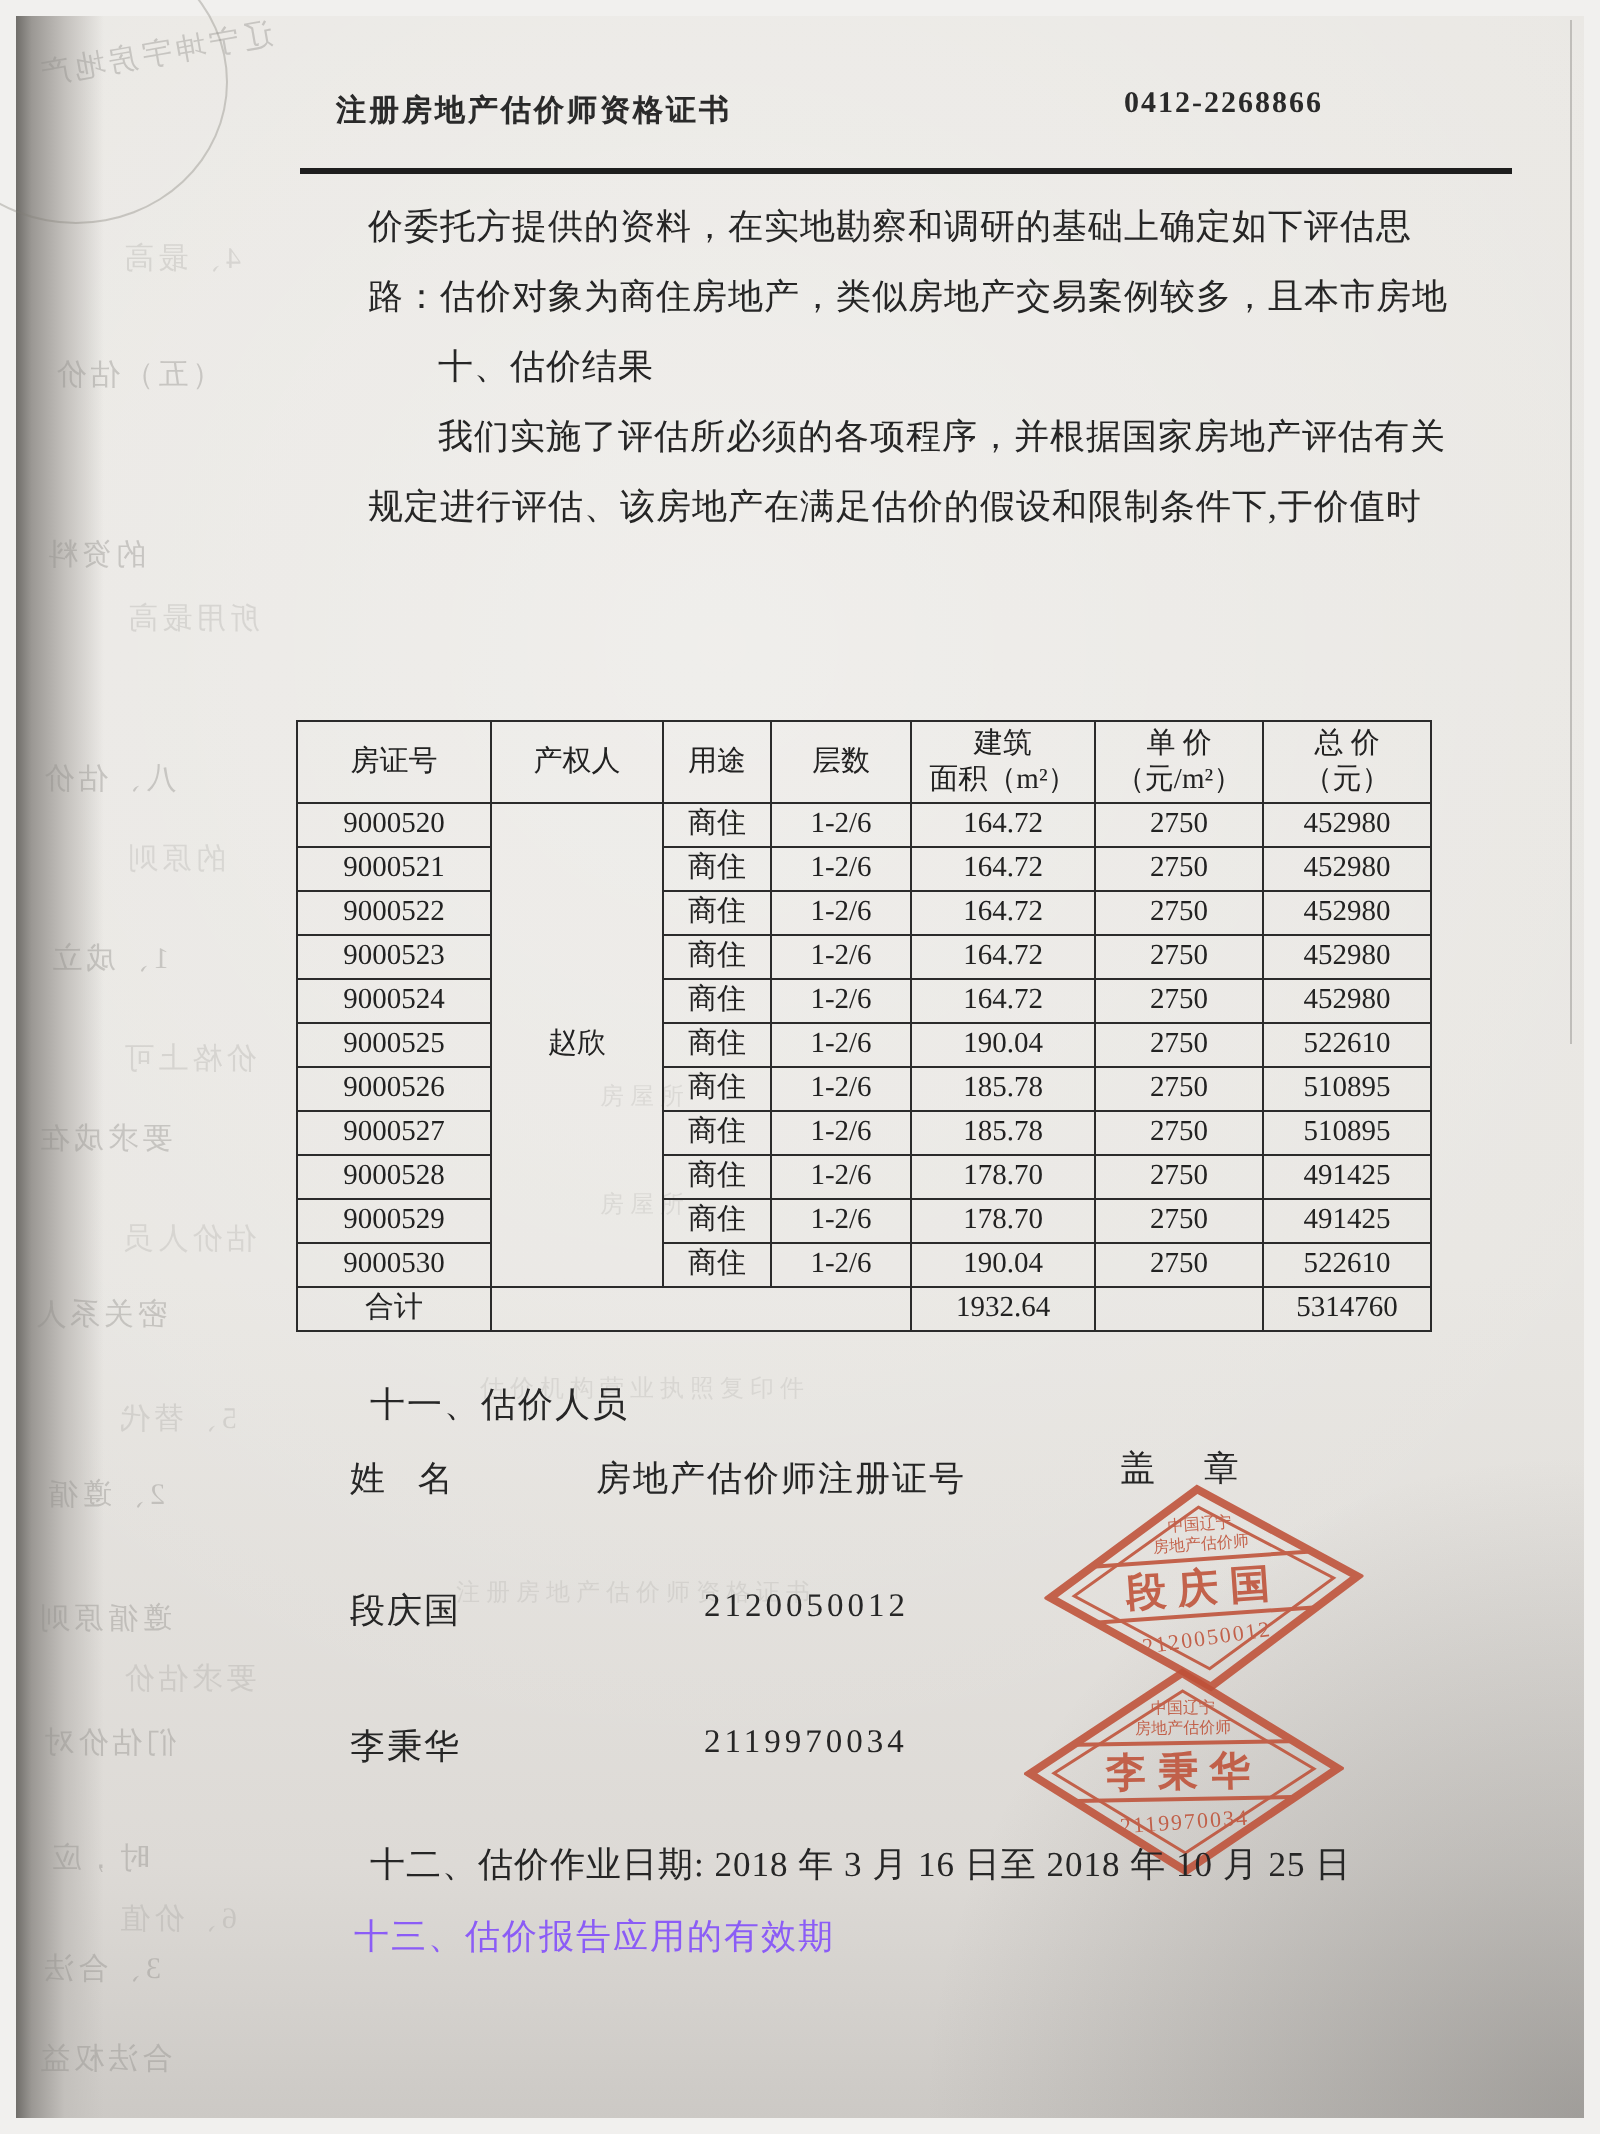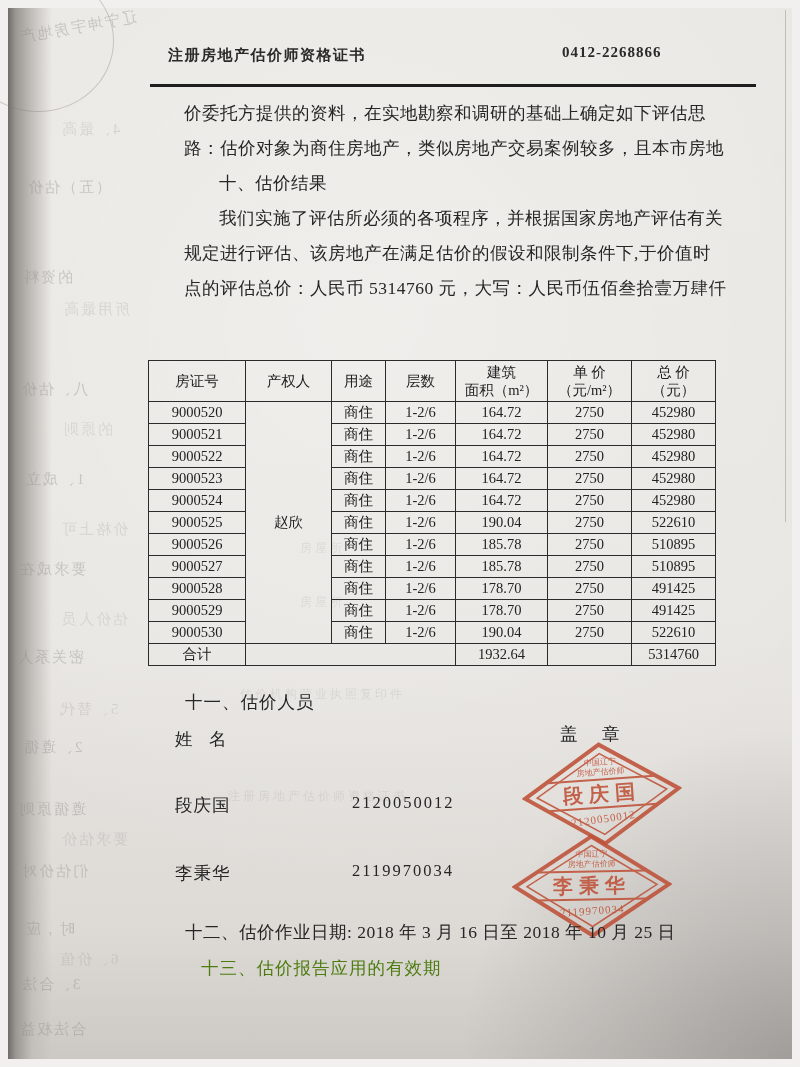--- a/index.html
+++ b/index.html
@@ -42,21 +42,21 @@
   .p-name1{position:absolute;left:175px;top:793px;font-size:17.5px;color:#262626;letter-spacing:1px;}
   .p-cert1{position:absolute;left:352px;top:793px;font-size:16.5px;color:#262626;letter-spacing:2px;}
   .p-name2{position:absolute;left:175px;top:861px;font-size:17.5px;color:#262626;letter-spacing:1px;}
   .p-cert2{position:absolute;left:352px;top:861px;font-size:16.5px;color:#262626;letter-spacing:2px;}
 
   .stamp{position:absolute;width:160px;height:108px;opacity:0.88;}
   .stamp1{left:522px;top:740px;transform:rotate(-4deg);}
   .stamp2{left:512px;top:832px;transform:rotate(-1deg);}
 
   .s12{position:absolute;left:185px;top:920px;font-size:17.5px;color:#262626;letter-spacing:0.5px;white-space:nowrap;}
-  .s13{position:absolute;left:201px;top:956px;font-size:17.5px;color:#4d7c0f;letter-spacing:1px;}
+  .s13{position:absolute;left:177px;top:956px;font-size:17.5px;color:#8b5cf6;letter-spacing:1px;}
   .pageno{position:absolute;left:150px;top:1010px;width:570px;text-align:center;font-size:13px;color:#333;}
 </style>
 </head>
 <body>
 
 <div class="page">
 
   <div class="photo"></div>
   <div class="gutter"></div>
   <div class="page-edge-line"></div>
@@ -92,21 +92,20 @@
   <div class="hdr-company">注册房地产估价师资格证书</div>
   <div class="hdr-phone">0412-2268866</div>
   <div class="hdr-rule"></div>
 
   <div class="bodytext">
     <div class="bline">价委托方提供的资料，在实地勘察和调研的基础上确定如下评估思</div>
     <div class="bline">路：估价对象为商住房地产，类似房地产交易案例较多，且本市房地</div>
     <div class="bline indent">十、估价结果</div>
     <div class="bline indent">我们实施了评估所必须的各项程序，并根据国家房地产评估有关</div>
     <div class="bline">规定进行评估、该房地产在满足估价的假设和限制条件下,于价值时</div>
-    <div class="bline">点的评估总价：人民币 5314760 元，大写：人民币伍佰叁拾壹万肆仟</div>
   </div>
 
   <table class="val">
     <colgroup>
       <col class="c-cert">
         <col class="c-owner">
         <col class="c-use">
         <col class="c-floors">
       <col class="c-area">
         <col class="c-unit">
@@ -225,20 +224,21 @@
       <td colspan="3"></td>
       <td>1932.64</td>
       <td></td>
       <td>5314760</td>
     </tr>
   </tbody>
     </table>
 
   <div class="s11-title">十一、估价人员</div>
   <div class="lbl-name">姓  名</div>
+  <div class="lbl-cert">房地产估价师注册证号</div>
   <div class="lbl-seal">盖  章</div>
 
   <div class="p-name1">段庆国</div>
   <div class="p-cert1">2120050012</div>
   <div class="p-name2">李秉华</div>
   <div class="p-cert2">2119970034</div>
 
   <div class="stamp stamp1">
     <svg width="160" height="108" viewBox="0 0 160 105">
       <g stroke="#bf5138" fill="none">

